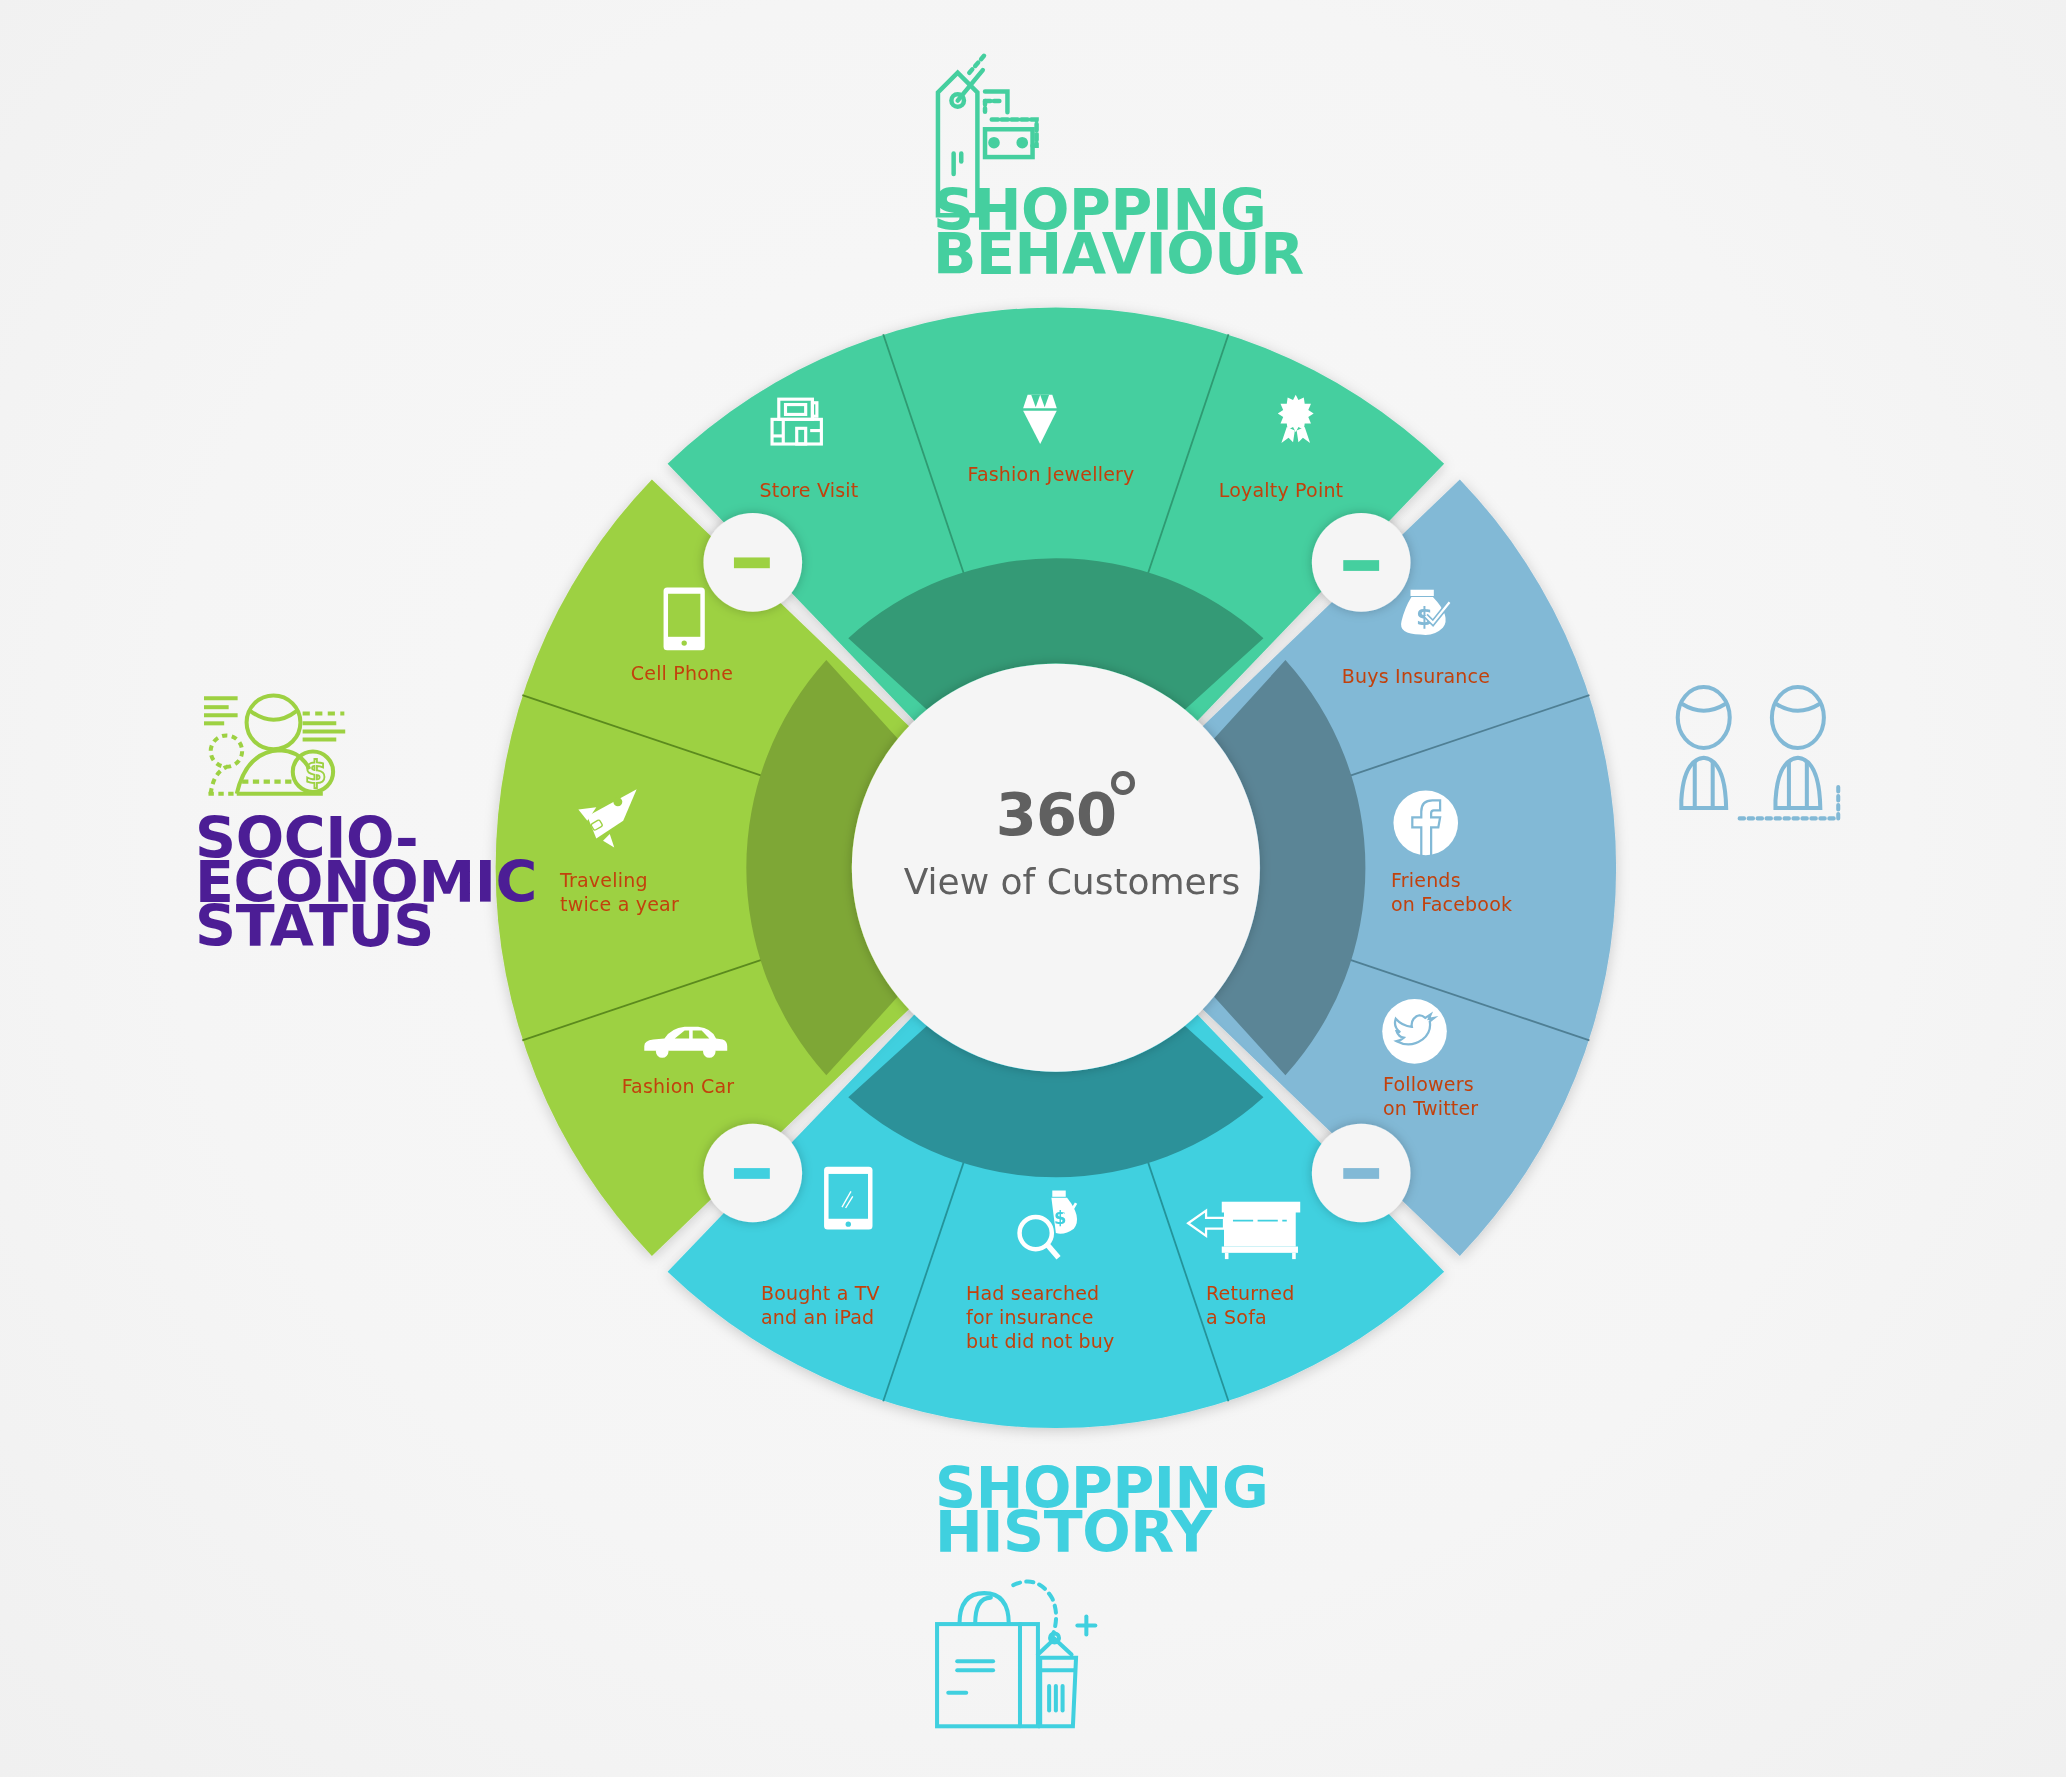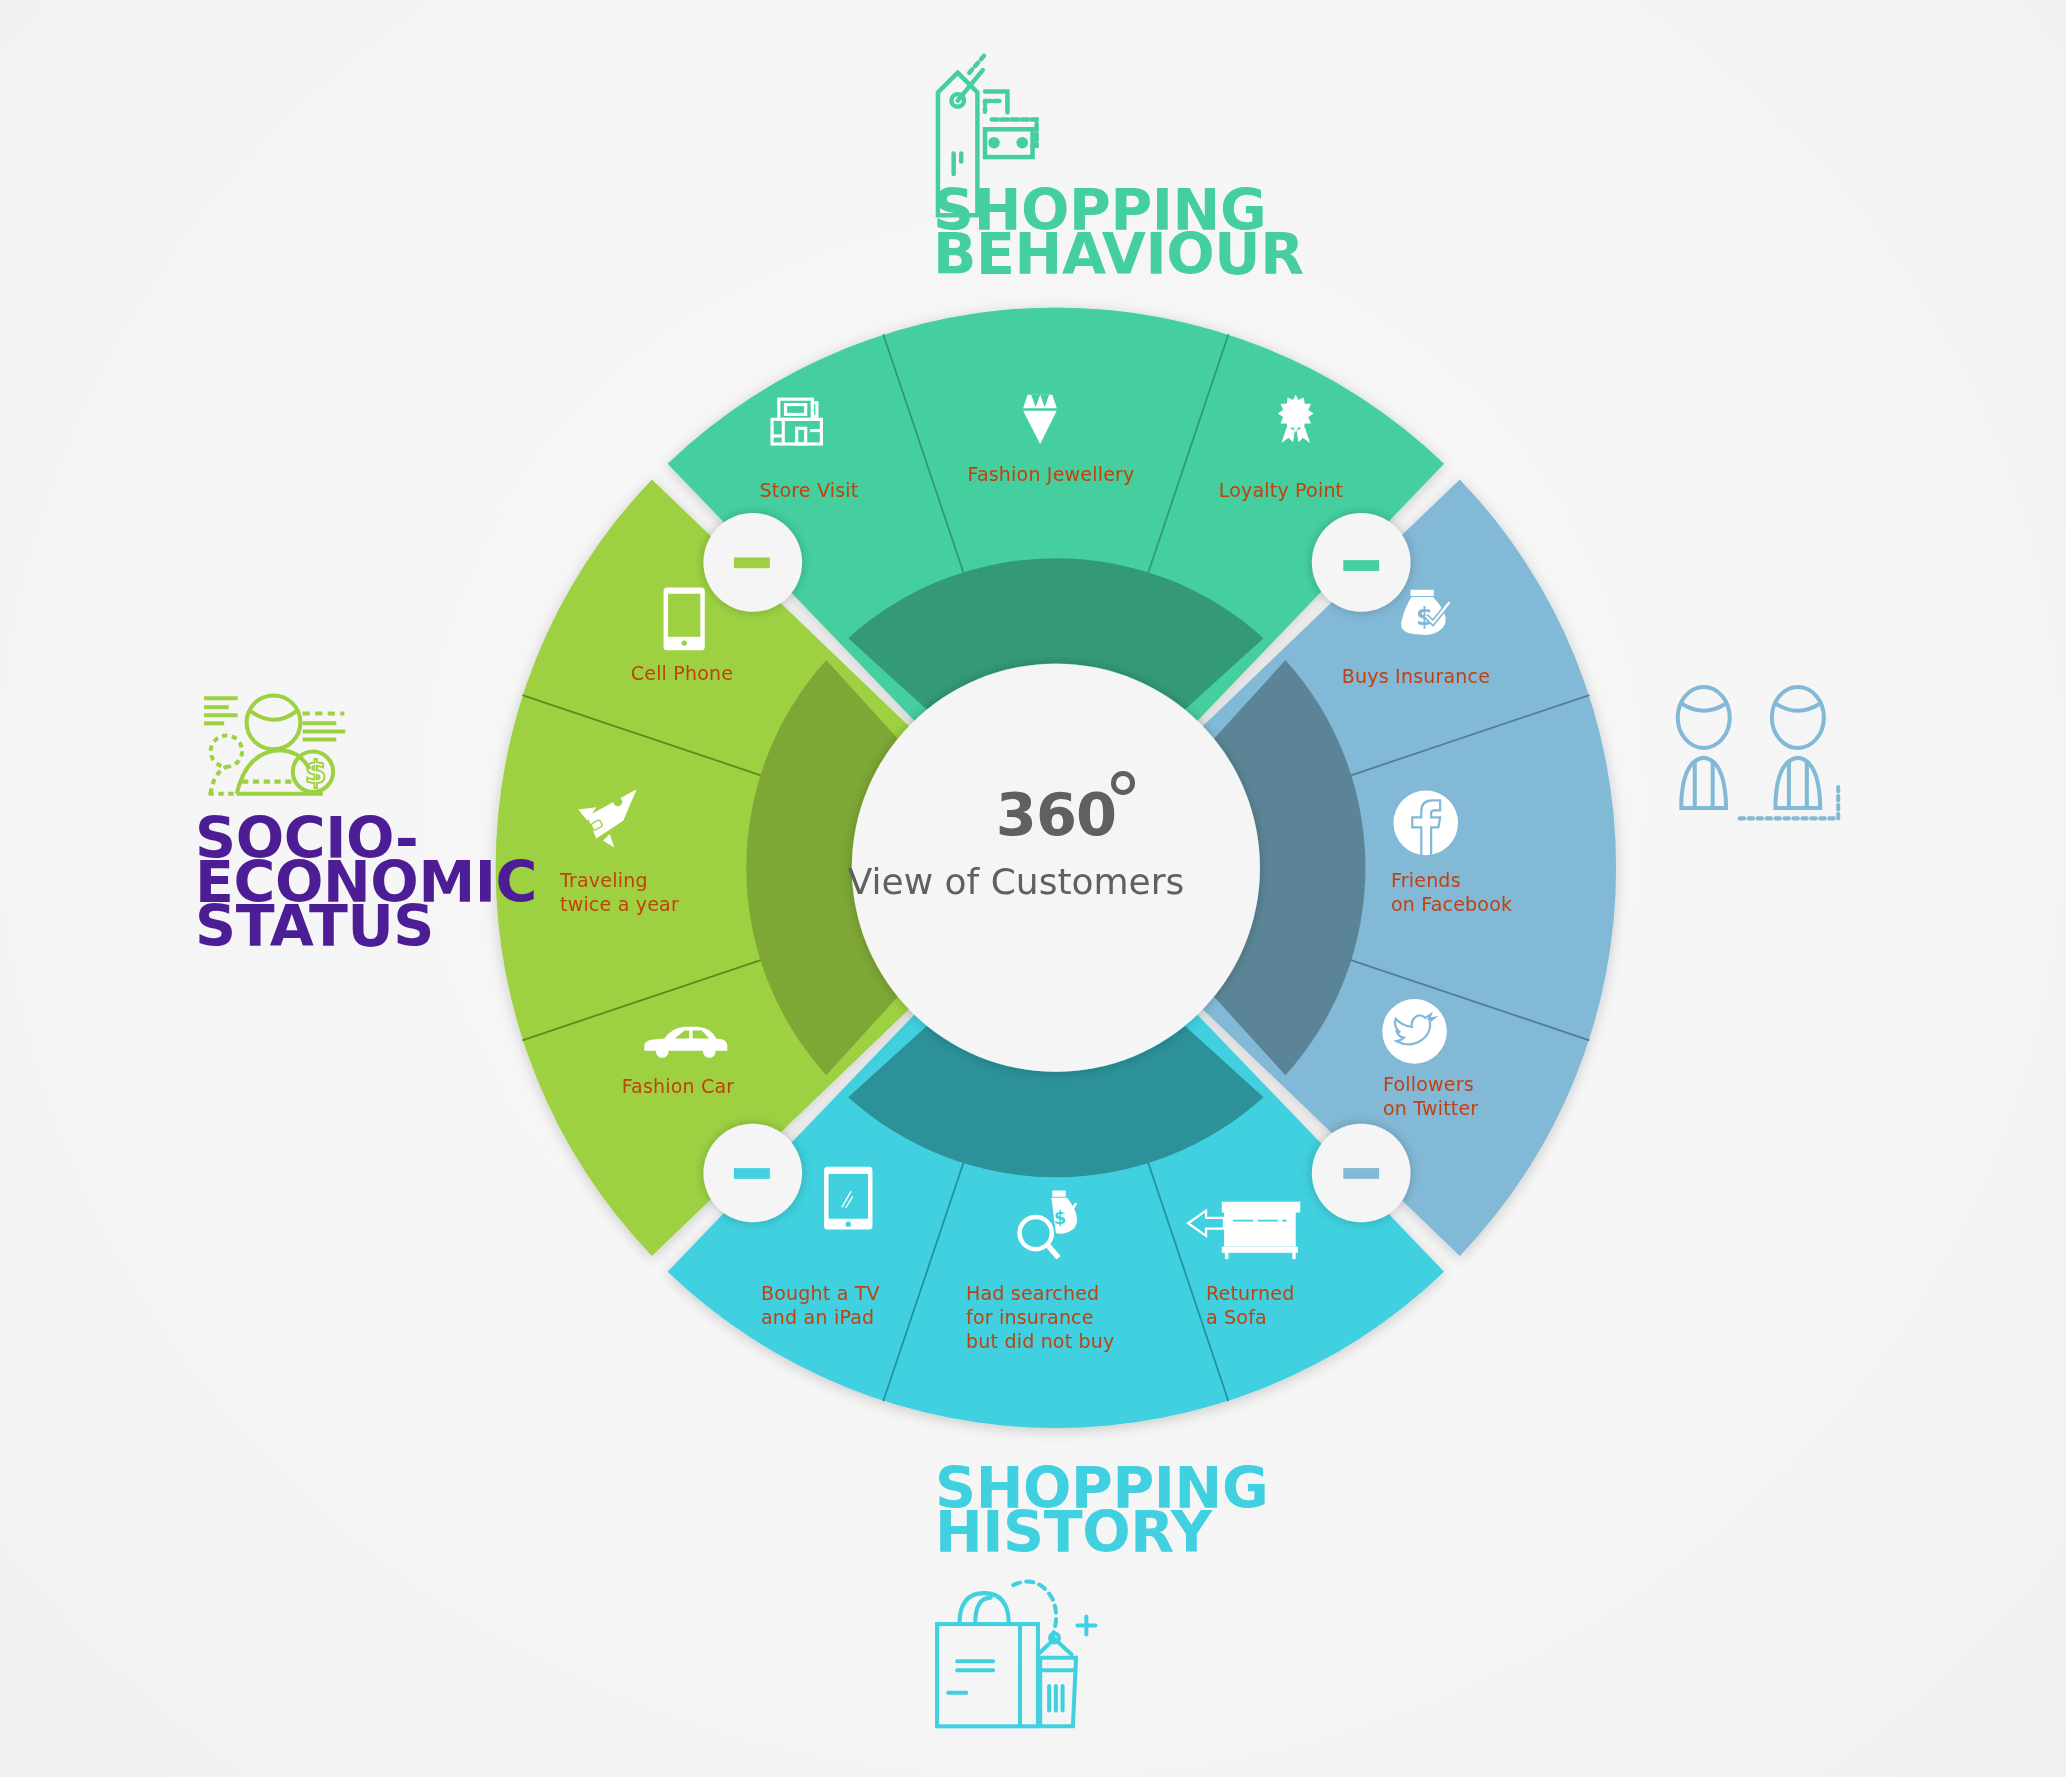--- a/index.html
+++ b/index.html
@@ -23,21 +23,21 @@
   .center-num {
     position: absolute; left: 1056px; top: 780px; transform: translateX(-50%);
     font-family: "DejaVu Sans", sans-serif; font-weight: bold; font-size: 59px;
     color: #606060; letter-spacing: -0.9px;
   }
   .center-deg {
     position: absolute; left: 1111px; top: 771px;
     width: 13.5px; height: 13.5px; border: 5px solid #606060; border-radius: 50%;
   }
   .center-sub {
-    position: absolute; left: 1016px; top: 861px; transform: translateX(-50%);
+    position: absolute; left: 1072px; top: 861px; transform: translateX(-50%);
     font-family: "DejaVu Sans", sans-serif; font-size: 36px; color: #606060; white-space: nowrap;
   }
 </style>
 </head>
 <body>
 
 <div class="stage">
 
   <svg class="wheel" width="2066" height="1778" viewBox="0 0 4608 3965">
     <defs>

